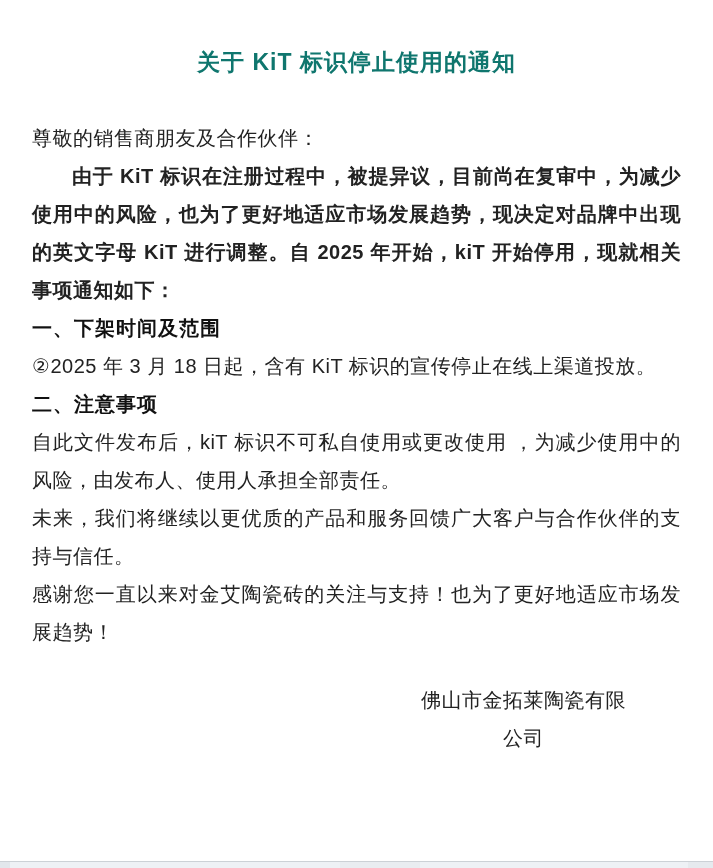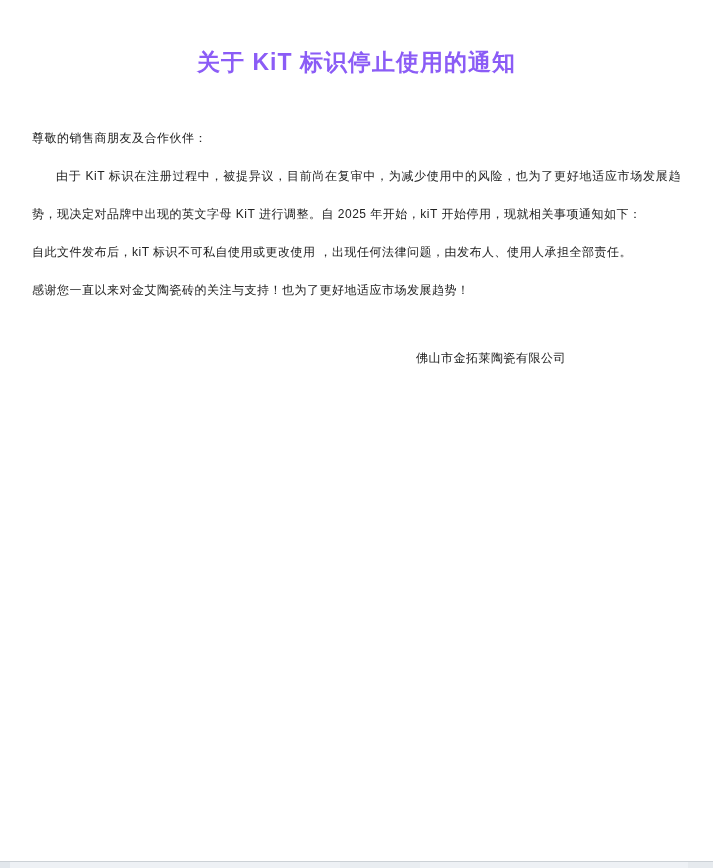--- a/index.html
+++ b/index.html
@@ -13,34 +13,34 @@
     color: #212121;
     box-sizing: border-box;
   }
   .title {
     margin: 45px 30px 16px 30px;
     text-align: center;
     font-size: 23px;
     line-height: 34px;
     font-weight: 700;
     letter-spacing: 1px;
-    color: #8b5cf6;
+    color: #0f766e;
   }
   .content {
     margin: 40px 32px 0 32px;
   }
   p.line {
     margin: 0;
-    font-size: 12px;
+    font-size: 20px;
     line-height: 38px;
     text-align: justify;
     color: #222222;
     letter-spacing: 0.5px;
   }
-  p.indent { text-indent: 2em; }
+  p.indent { text-indent: 2em; font-weight: bold; }
   p.heading { font-weight: 700; color: #111111; letter-spacing: 1px; }
   .signature {
     margin-top: 30px;
     margin-left: auto;
     margin-right: 50px;
     width: 215px;
     display: flex;
     flex-direction: row;
     align-items: center;
   }
@@ -66,27 +66,31 @@
 <div class="screen">
 
   <h1 class="title">关于 KiT 标识停止使用的通知</h1>
 
   <div class="content">
 
     <p class="line">尊敬的销售商朋友及合作伙伴：</p>
 
     <p class="line indent">由于 KiT 标识在注册过程中，被提异议，目前尚在复审中，为减少使用中的风险，也为了更好地适应市场发展趋势，现决定对品牌中出现的英文字母 KiT 进行调整。自 2025 年开始，kiT 开始停用，现就相关事项通知如下：</p>
 
+    <p class="line heading">一、下架时间及范围</p>
 
 
+    <p class="line">②2025 年 3 月 18 日起，含有 KiT 标识的宣传停止在线上渠道投放。</p>
+
+    <p class="line heading">二、注意事项</p>
+
+    <p class="line">自此文件发布后，kiT 标识不可私自使用或更改使用 ，为减少使用中的风险，由发布人、使用人承担全部责任。</p>
 
 
-    <p class="line">自此文件发布后，kiT 标识不可私自使用或更改使用 ，出现任何法律问题，由发布人、使用人承担全部责任。</p>
-
-
+    <p class="line">未来，我们将继续以更优质的产品和服务回馈广大客户与合作伙伴的支持与信任。</p>
 
     <p class="line">感谢您一直以来对金艾陶瓷砖的关注与支持！也为了更好地适应市场发展趋势！</p>
 
     <div class="signature">
       <p class="line">佛山市金拓莱陶瓷有限公司</p>
     </div>
 
   </div>
 
   <div class="bottom-strip"></div>

